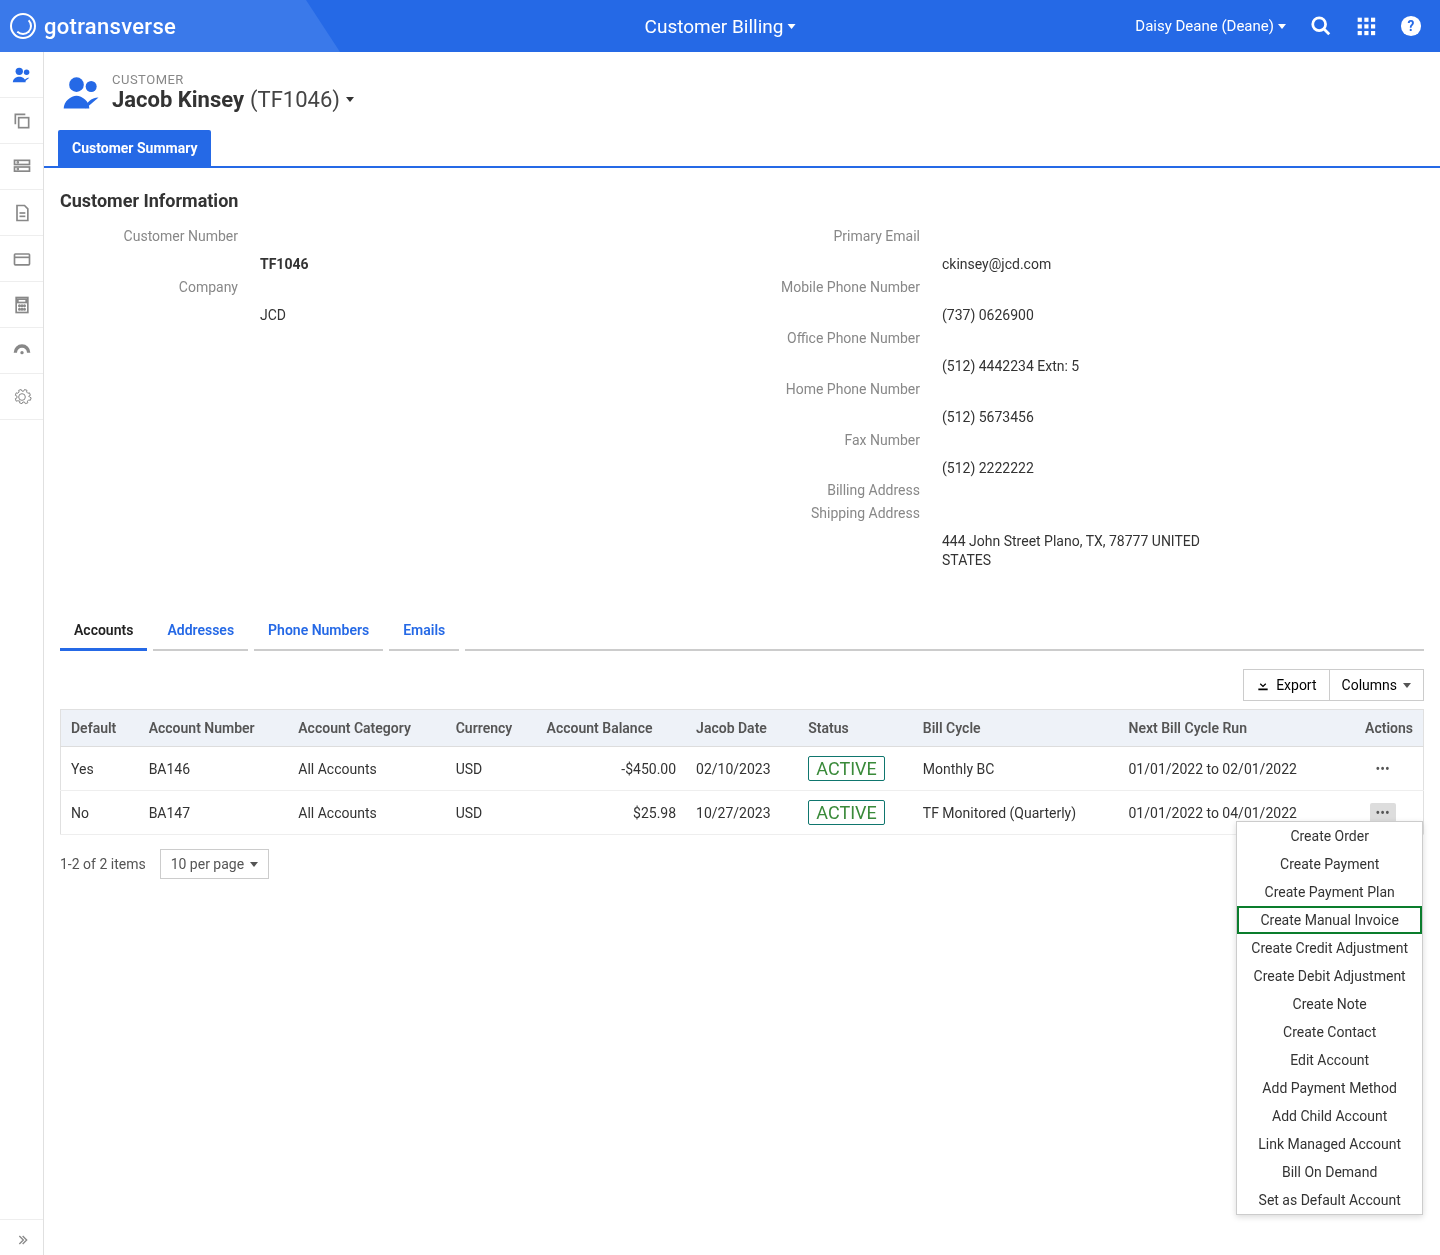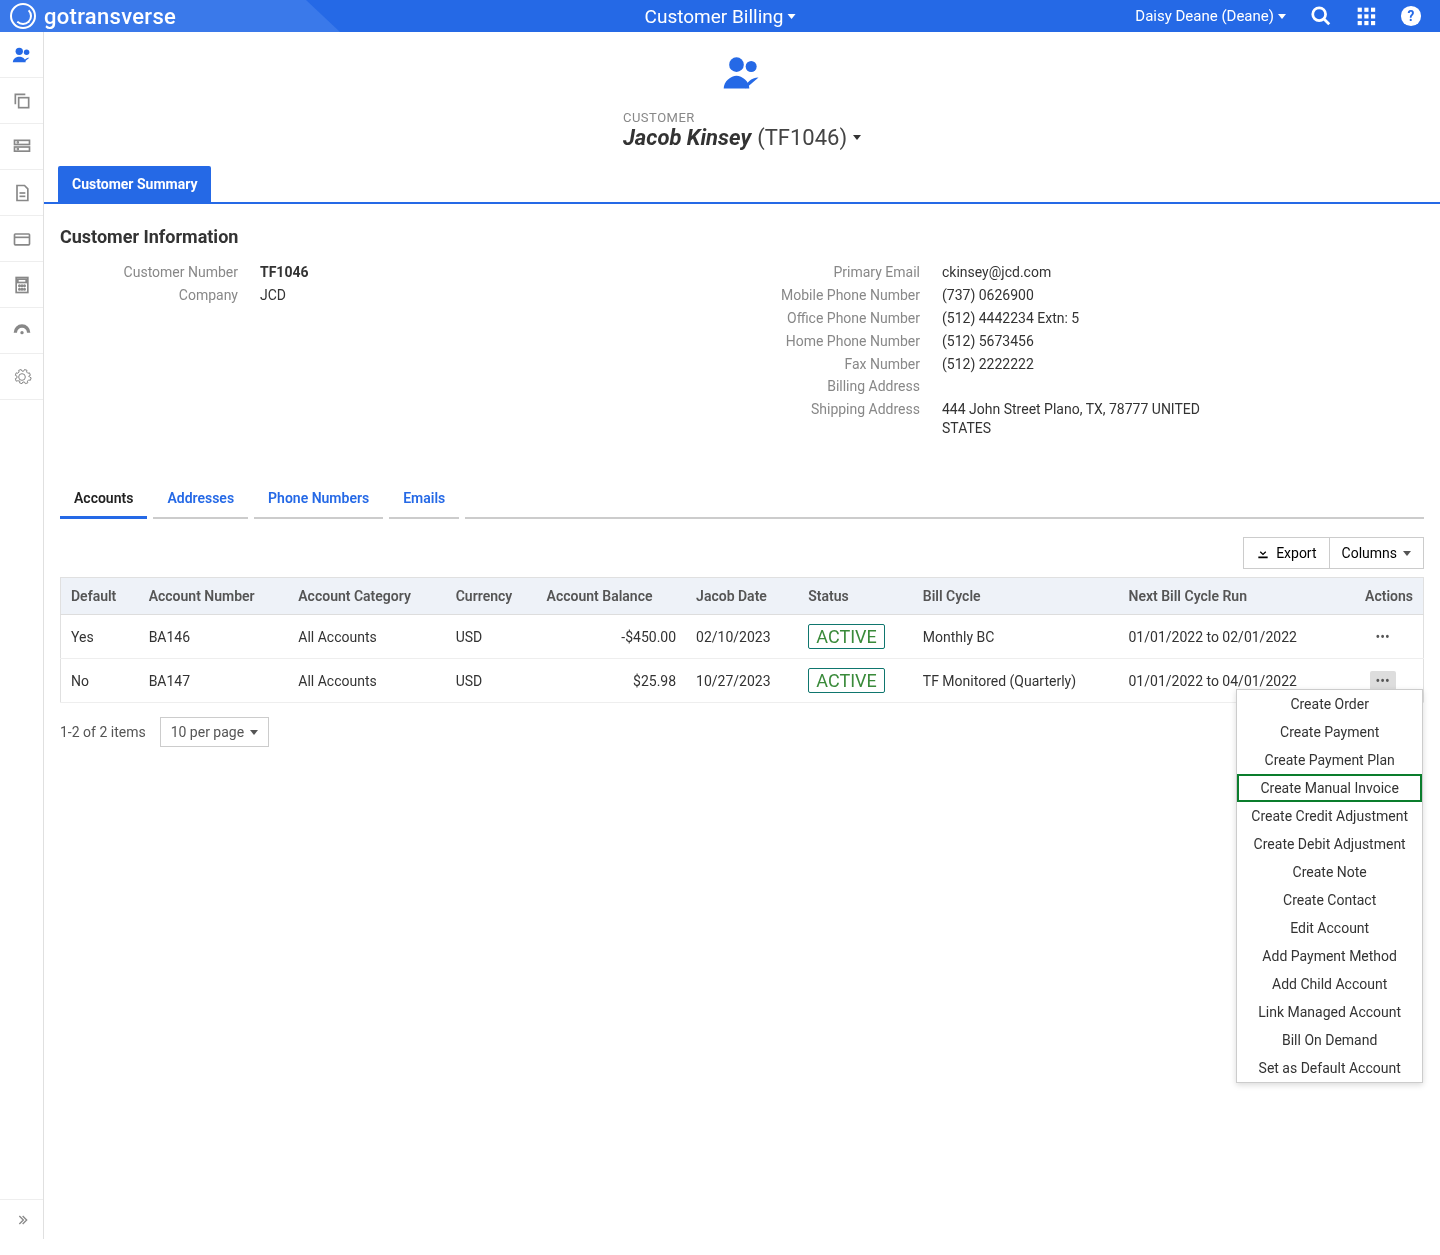--- a/index.html
+++ b/index.html
@@ -1,48 +1,48 @@
 <!DOCTYPE html>
 <html><head>
 <meta charset="utf-8">
 <style>
 * { margin:0; padding:0; box-sizing:border-box; font-family:-apple-system,BlinkMacSystemFont,"Segoe UI",Roboto,"Helvetica Neue",Arial,sans-serif; }
 body { background:#fff; color:#333; font-size:14px; }
-.topbar { height:32px; background:#2569e6; display:flex; align-items:center; color:#fff; position:relative; }
+.topbar { height:52px; background:#2569e6; display:flex; align-items:center; color:#fff; position:relative; }
 .topbar-left { display:flex; align-items:center; padding-left:10px; gap:8px; z-index:2; }
 .logo-swirl { width:26px; height:26px; border:2px solid #fff; border-radius:50%; position:relative; }
 .logo-swirl::after { content:''; position:absolute; width:14px; height:14px; border:2px solid #fff; border-radius:50%; top:2px; left:2px; border-top-color:transparent; border-left-color:transparent; }
 .logo-text { font-size:22px; font-weight:500; letter-spacing:0.3px; }
 .topbar-bg-accent { position:absolute; left:0; top:0; height:100%; width:340px; background:#3a79ea; clip-path:polygon(0 0, 90% 0, 100% 100%, 0 100%); z-index:1; }
 .topbar-center { position:absolute; left:50%; transform:translateX(-50%); font-size:19px; display:flex; align-items:center; gap:4px; cursor:pointer; }
 .topbar-right { margin-left:auto; display:flex; align-items:center; gap:24px; padding-right:18px; }
 .user-dropdown { font-size:15px; display:flex; align-items:center; gap:4px; cursor:pointer; }
 .icon-btn { color:#fff; cursor:pointer; display:flex; align-items:center; }
 .caret-down { width:0;height:0;border-left:4px solid transparent;border-right:4px solid transparent;border-top:5px solid currentColor; display:inline-block; }
 .layout { display:flex; min-height:calc(100vh - 48px); }
 .sidebar { width:44px; background:#fff; border-right:1px solid #e0e0e0; display:flex; flex-direction:column; }
 .sidebar-item { height:46px; display:flex; align-items:center; justify-content:center; color:#888; cursor:pointer; border-bottom:1px solid #eee; }
 .sidebar-item.active { color:#2569e6; }
 .sidebar-footer { margin-top:auto; height:40px; display:flex; align-items:center; justify-content:center; color:#888; cursor:pointer; border-top:1px solid #eee; }
 .main { flex:1; padding:18px 0 0 0; }
-.page-header { display:flex; align-items:center; gap:16px; padding:0 16px 10px 16px;flex-direction:column; }
+.page-header { display:flex; align-items:center; gap:8px; padding:0 16px 10px 16px; }
 .page-header-icon { color:#2569e6; }
 .page-header-text .eyebrow { color:#888; font-size:13px; letter-spacing:0.5px; }
 .page-header-text .title { font-size:22px; display:flex; align-items:center; gap:6px; }
-.page-header-text .title .name { font-weight:700;font-style:italic; }
+.page-header-text .title .name { font-weight:700; }
 .page-header-text .title .code { font-weight:400; color:#444; }
 .tabs-main { display:flex; padding:0 14px; border-bottom:2px solid #2569e6; margin-top:6px; }
 .tab-main { padding:10px 14px; font-size:14px; font-weight:700; color:#fff; background:#2569e6; border-radius:2px 2px 0 0; cursor:pointer; }
 .section { padding:22px 16px 10px 16px; }
 .section h2 { font-size:18px; font-weight:700; margin-bottom:14px; }
 .info-cols { display:flex; gap:0; }
 .info-col { flex:0 0 50%; }
 .info-row { display:flex; padding:2px 0; line-height:1.35; }
 .info-label { width:200px; text-align:right; color:#888; padding-right:22px; font-size:14px; }
-.info-value { color:#333; font-size:14px; max-width:260px; }
+.info-value { color:#333; font-size:14px; max-width:260px;margin-top:28px; }
 .info-value.strong { font-weight:700; }
 .subtabs { display:flex; gap:6px; padding:0 16px; margin-top:30px; }
 .subtab { padding:10px 14px; color:#2569e6; font-weight:600; border-bottom:2px solid #ccc; cursor:pointer; }
 .subtab.active { color:#222; border-bottom:3px solid #2569e6; }
 .subtabs-remainder { flex:1; border-bottom:2px solid #ccc; }
 .table-toolbar { display:flex; justify-content:flex-end; gap:0; padding:18px 16px 8px 16px; }
 .btn { border:1px solid #ccc; background:#fff; padding:7px 12px; font-size:14px; cursor:pointer; display:inline-flex; align-items:center; gap:6px; }
 .btn + .btn { margin-left:-1px; }
 table.data { width:calc(100% - 32px); margin:0 16px; border-collapse:collapse; font-size:14px; border:1px solid #e0e0e0; }
 table.data thead th { text-align:left; background:#eef2f8; color:#555; font-weight:600; padding:10px 10px; border-bottom:1px solid #ddd; }

